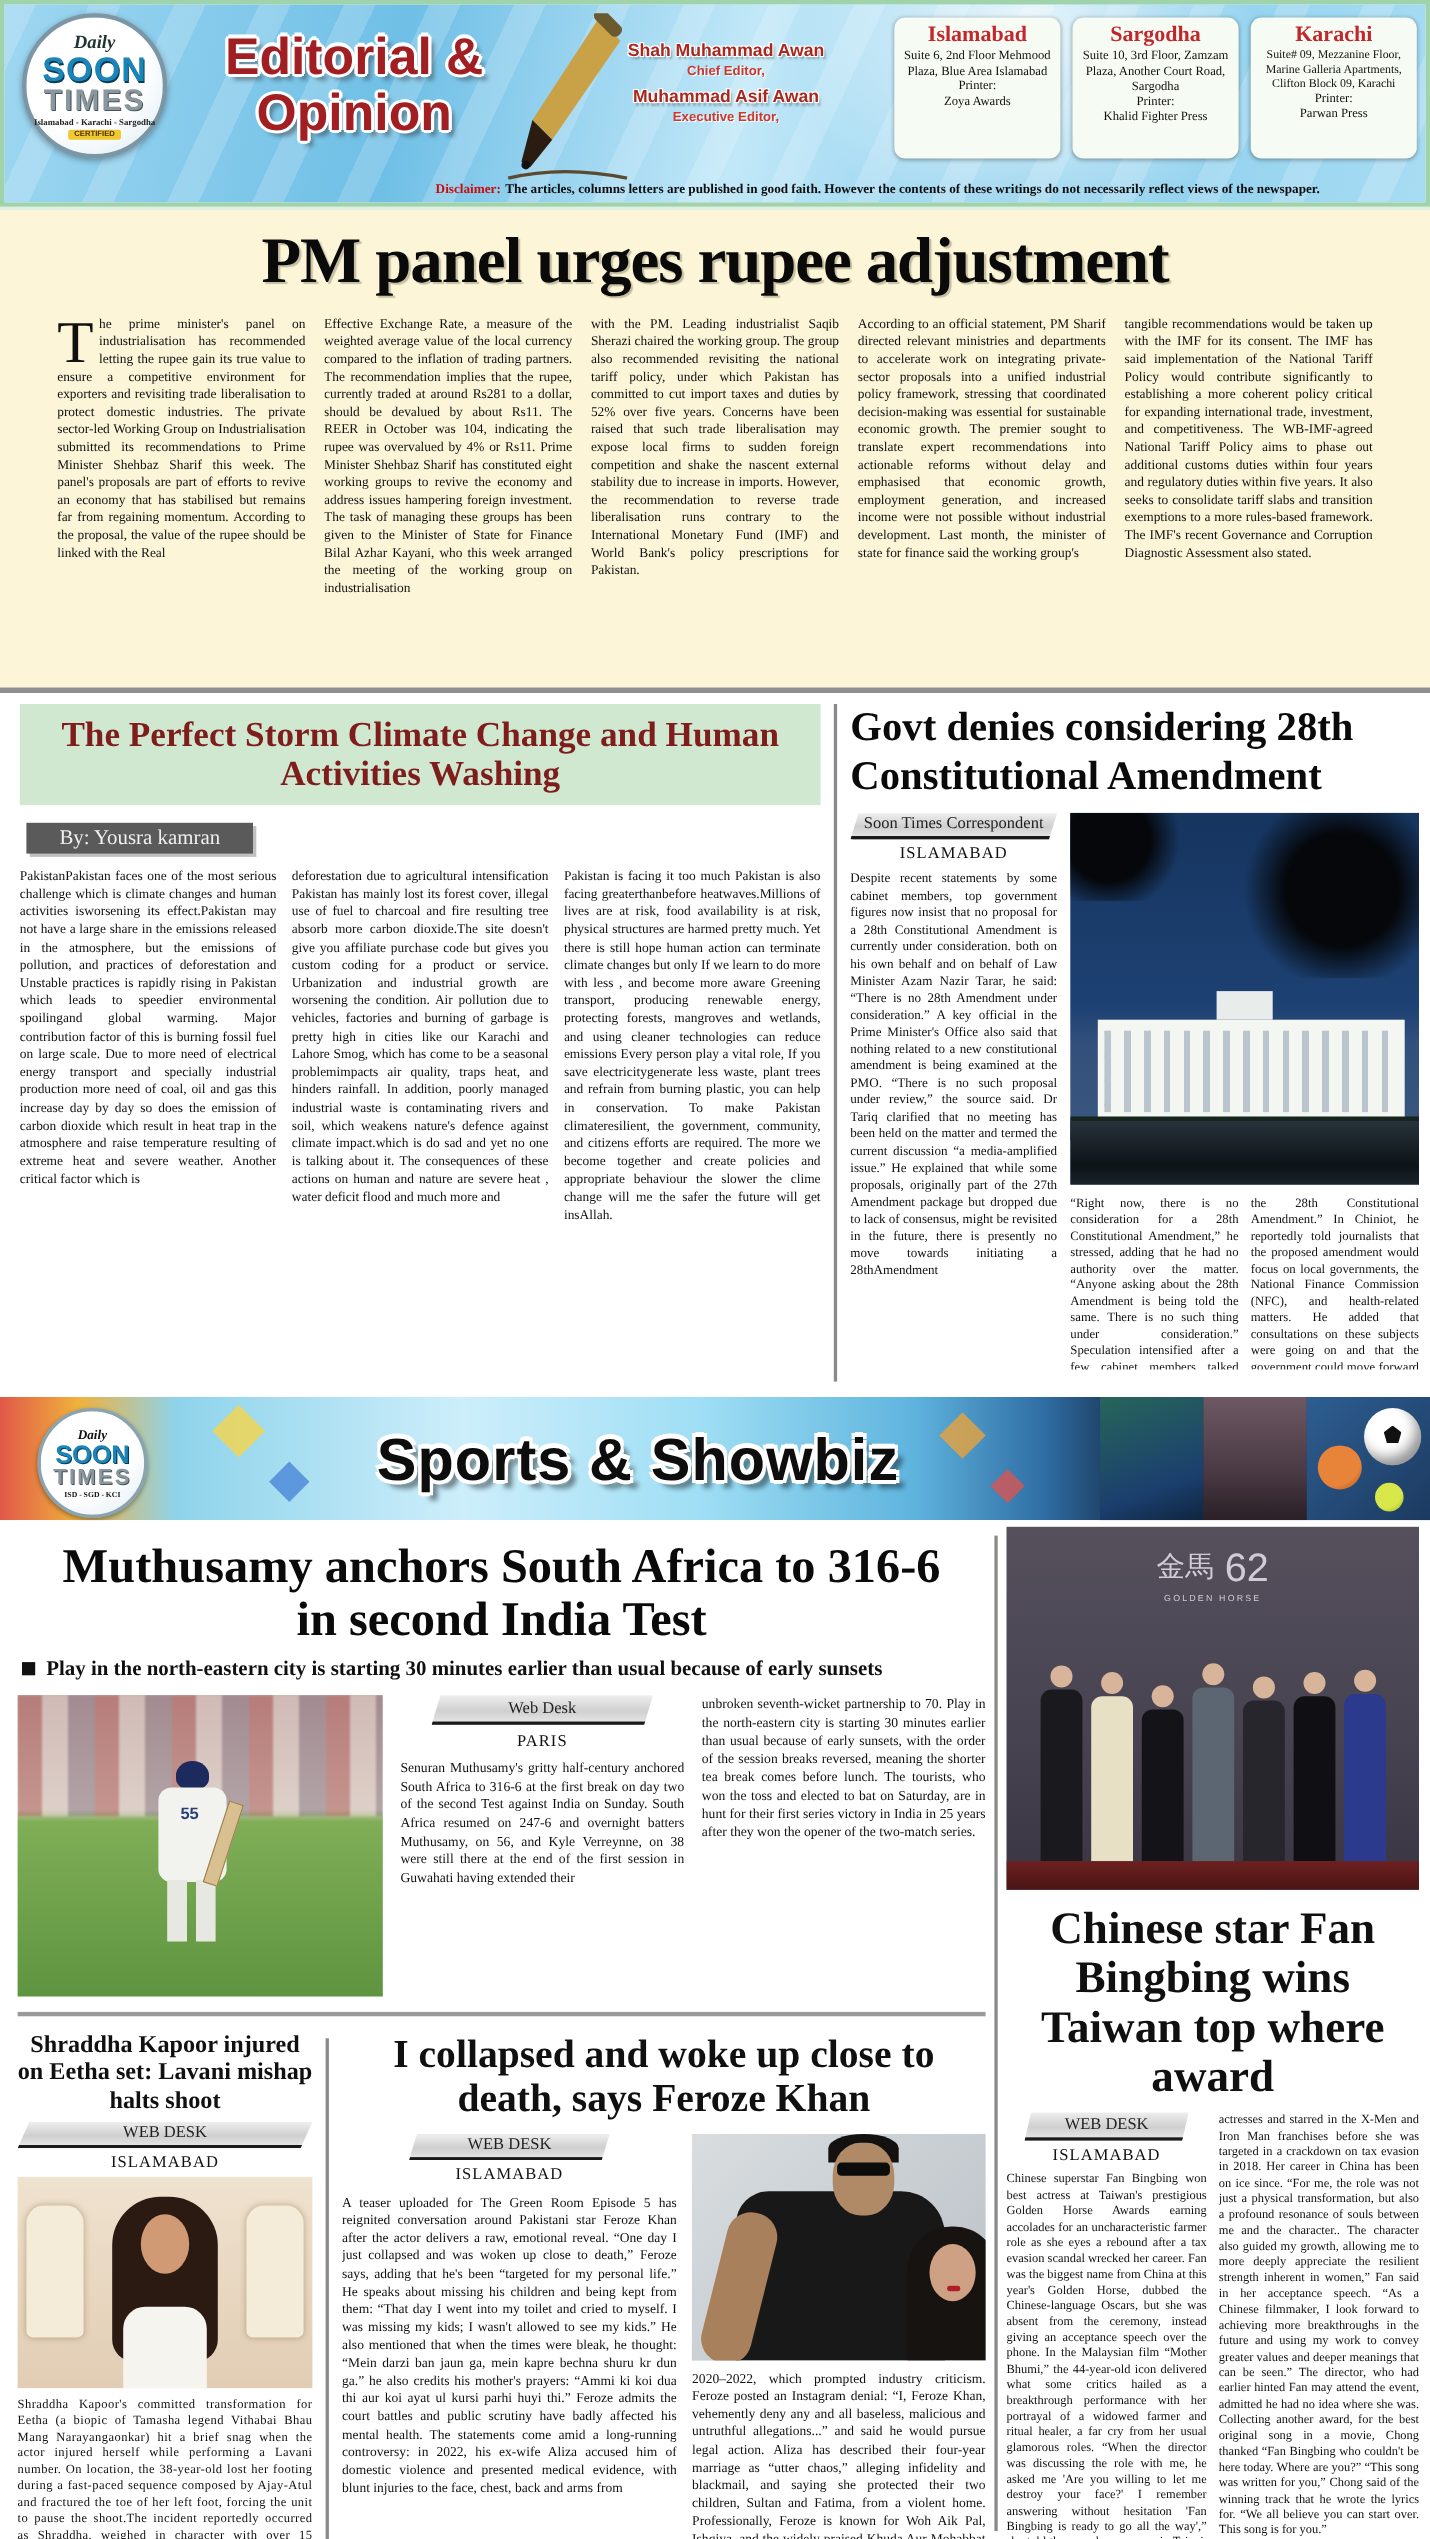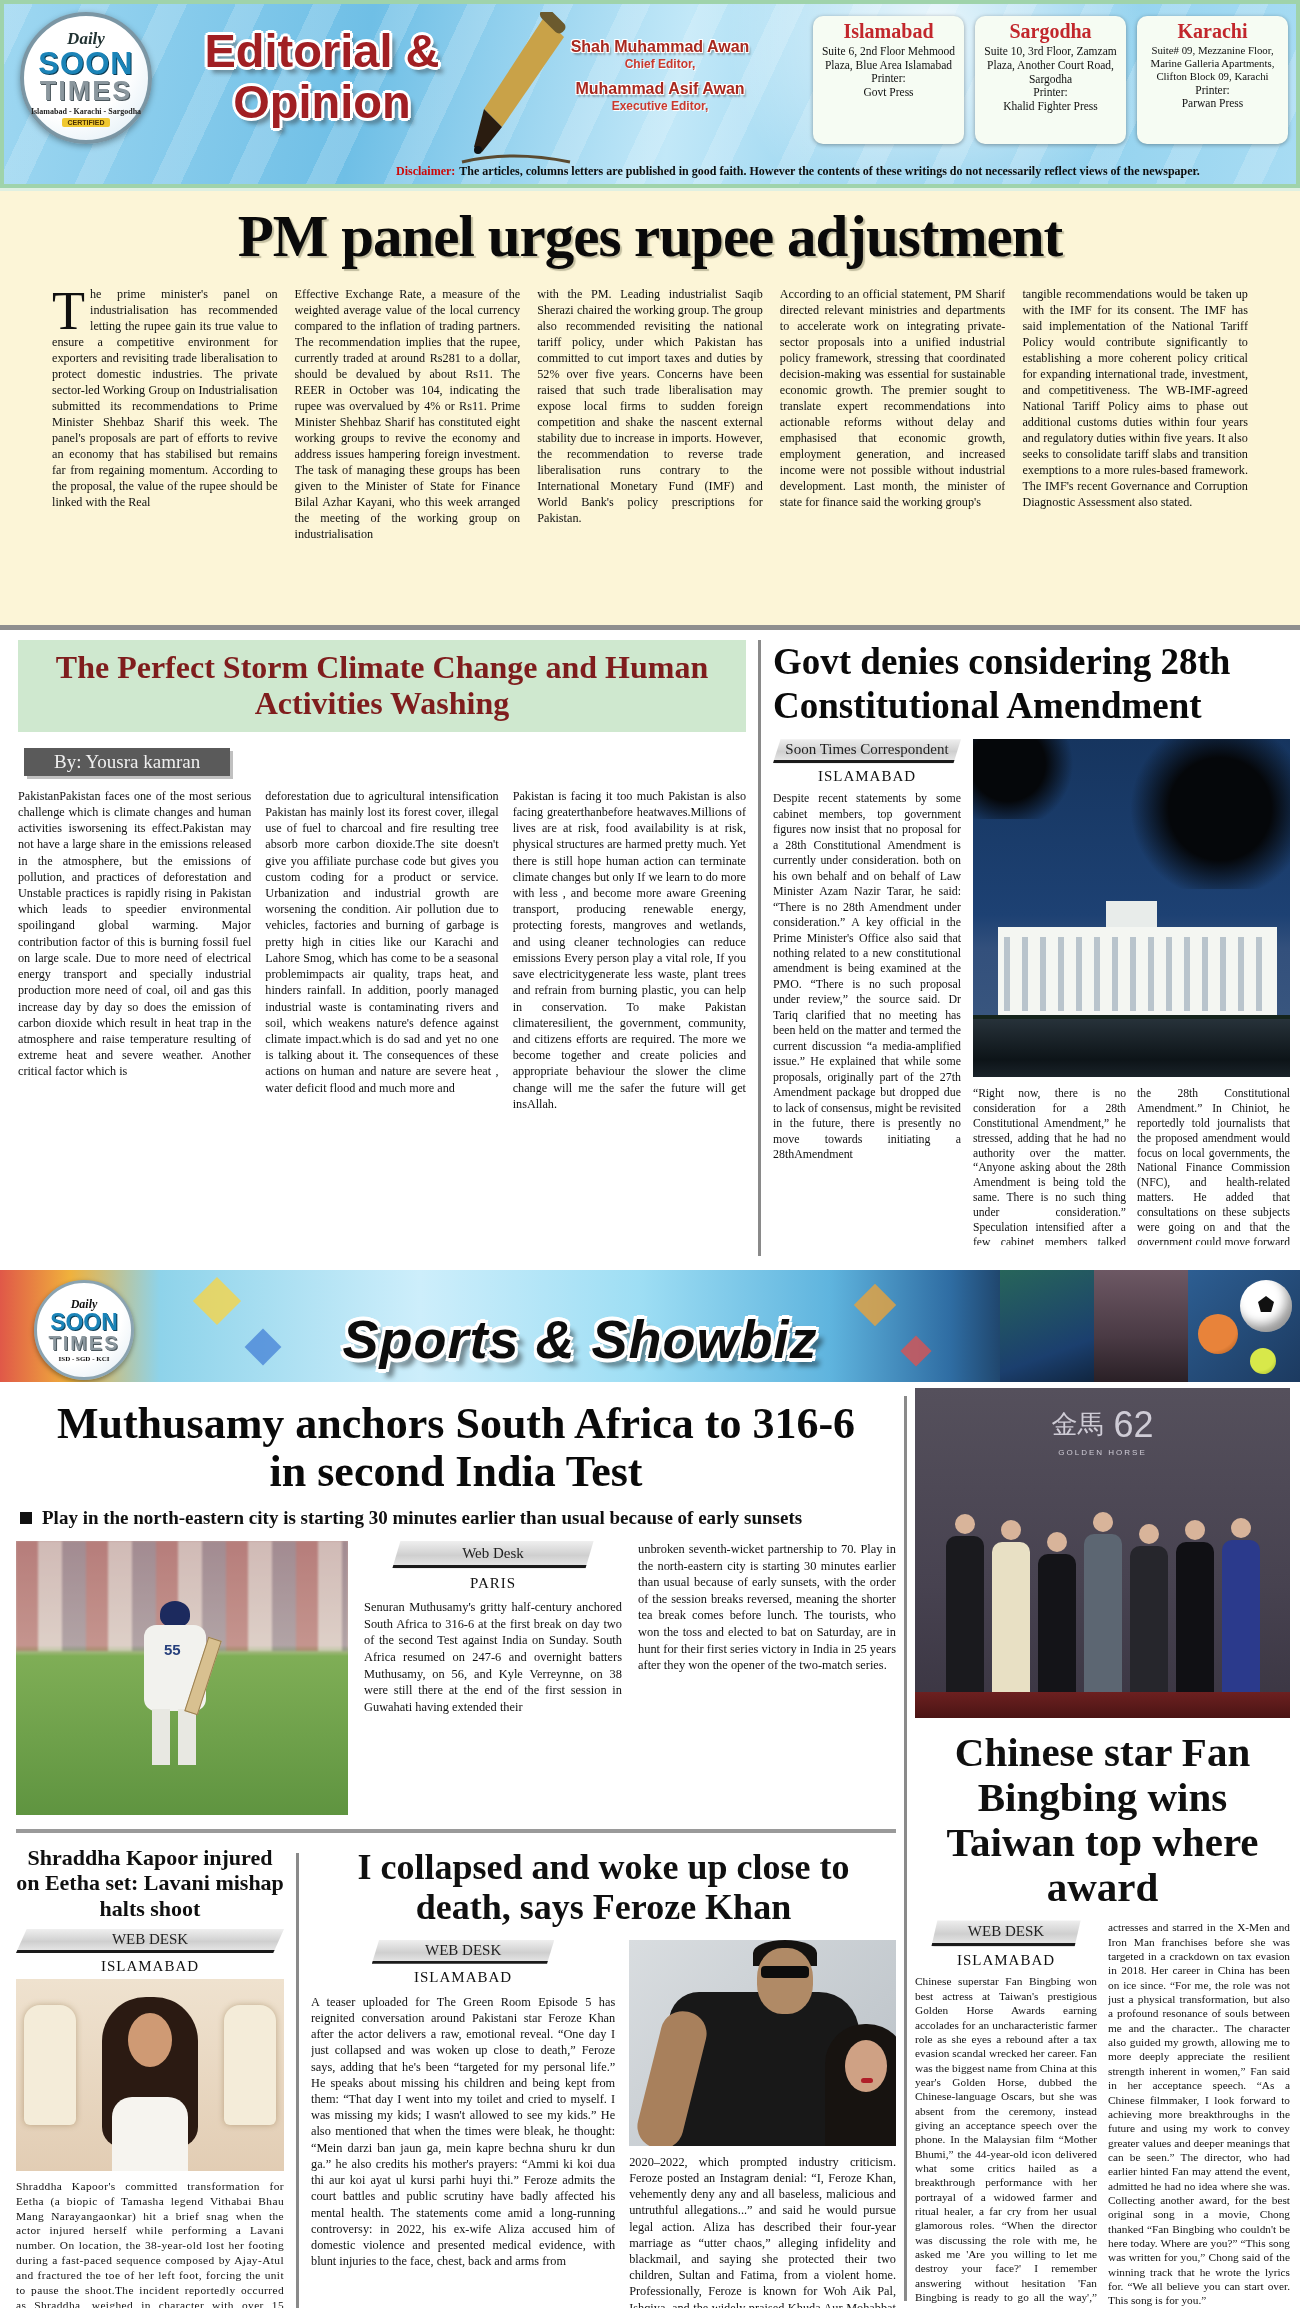--- a/index.html
+++ b/index.html
@@ -111,21 +111,21 @@
 
   
   .sbanner { position:relative; height:120px; overflow:hidden; border-top:4px solid #fff; border-bottom:4px solid #fff;
     background:linear-gradient(90deg,#e05848 0,#f0b13c 70px,#8ed3ea 160px,#cdeefb 420px,#9edef4 640px,#5fb4de 830px,#2f6da3 950px,#1d3f63 1010px,#2b2b33 1060px); }
   .sb-shape { position:absolute; transform:rotate(45deg); opacity:.8; }
   .sb-logo { position:absolute; left:34px; top:10px; width:100px; height:100px; border-radius:50%; background:radial-gradient(circle at 35% 30%, #ffffff 58%, #dce9f2); border:3px solid #8aa3b0; display:flex; flex-direction:column; align-items:center; justify-content:center; text-align:center; box-shadow:0 2px 5px rgba(0,0,0,.4); }
   .sb-logo .daily { font-style:italic; font-weight:700; font-size:12px; }
   .sb-logo .soon { font-family:"Liberation Sans",sans-serif; font-weight:900; font-size:23px; line-height:.95; color:#1b84b8; text-shadow:1px 1px 0 #0a3c55; }
   .sb-logo .times { font-family:"Liberation Sans",sans-serif; font-weight:900; font-size:20px; line-height:1; color:#8b979e; text-shadow:1px 1px 0 #4a565c; letter-spacing:2px; }
   .sb-logo .cities { font-size:7px; font-weight:700; margin-top:2px; }
-  .sb-title { position:absolute; left:300px; top:38px; width:560px; text-align:center; font-family:"Liberation Sans",sans-serif; font-weight:900; font-style:italic; font-size:54px; color:#0d0d0d; letter-spacing:1px;
+  .sb-title { position:absolute; left:300px; top:26px; width:560px; text-align:center; font-family:"Liberation Sans",sans-serif; font-weight:900; font-size:54px; color:#0d0d0d; letter-spacing:1px;
     text-shadow:-3px -3px 0 #fff,3px -3px 0 #fff,-3px 3px 0 #fff,3px 3px 0 #fff,0 4px 0 #fff,0 -4px 0 #fff,7px 8px 5px rgba(0,0,0,.45); }
   .sb-photos { position:absolute; right:0; top:0; bottom:0; width:300px; display:flex; }
   .sb-ph1 { flex:1; background:linear-gradient(160deg,#27655a 0%,#1b3f6e 70%,#10253f 100%); }
   .sb-ph2 { flex:1; background:linear-gradient(180deg,#6d5864 0%,#4a3a44 60%,#2a2026 100%); }
   .sb-ph3 { flex:1.2; position:relative; background:linear-gradient(135deg,#2d5e92 0%,#1c3a60 100%); }
   .ball { position:absolute; border-radius:50%; }
   .soccer { right:8px; top:10px; width:52px; height:52px; background:radial-gradient(circle at 35% 30%,#ffffff 60%,#cfcfcf); box-shadow:inset -6px -8px 10px rgba(0,0,0,.35); }
   .soccer::after { content:""; position:absolute; left:18px; top:16px; width:16px; height:16px; background:#111; clip-path:polygon(50% 0,100% 38%,82% 100%,18% 100%,0 38%); }
   .basket { left:10px; top:44px; width:40px; height:40px; background:radial-gradient(circle at 35% 30%,#e8833a 65%,#9c4f18); }
   .tennis { right:24px; bottom:8px; width:26px; height:26px; background:radial-gradient(circle at 35% 30%,#d8e84a 60%,#9cb028); }
@@ -187,21 +187,21 @@
     <div class="ed-title">Chief Editor,</div>
     <div class="ed-gap"></div>
     <div class="ed-name">Muhammad Asif Awan</div>
     <div class="ed-title">Executive Editor,</div>
   </div>
   <div class="offices">
     <div class="office">
       <div class="city">Islamabad</div>
       <div class="addr">Suite 6, 2nd Floor Mehmood Plaza, Blue Area Islamabad</div>
       <div class="printer-label">Printer:</div>
-      <div class="printer">Govt Press</div>
+      <div class="printer">Zoya Awards</div>
     </div>
     <div class="office">
       <div class="city">Sargodha</div>
       <div class="addr">Suite 10, 3rd Floor, Zamzam Plaza, Another Court Road, Sargodha</div>
       <div class="printer-label">Printer:</div>
       <div class="printer">Khalid Fighter Press</div>
     </div>
     <div class="office">
       <div class="city">Karachi</div>
       <div class="addr" style="font-size:10.8px">Suite# 09, Mezzanine Floor, Marine Galleria Apartments, Clifton Block 09, Karachi</div>

